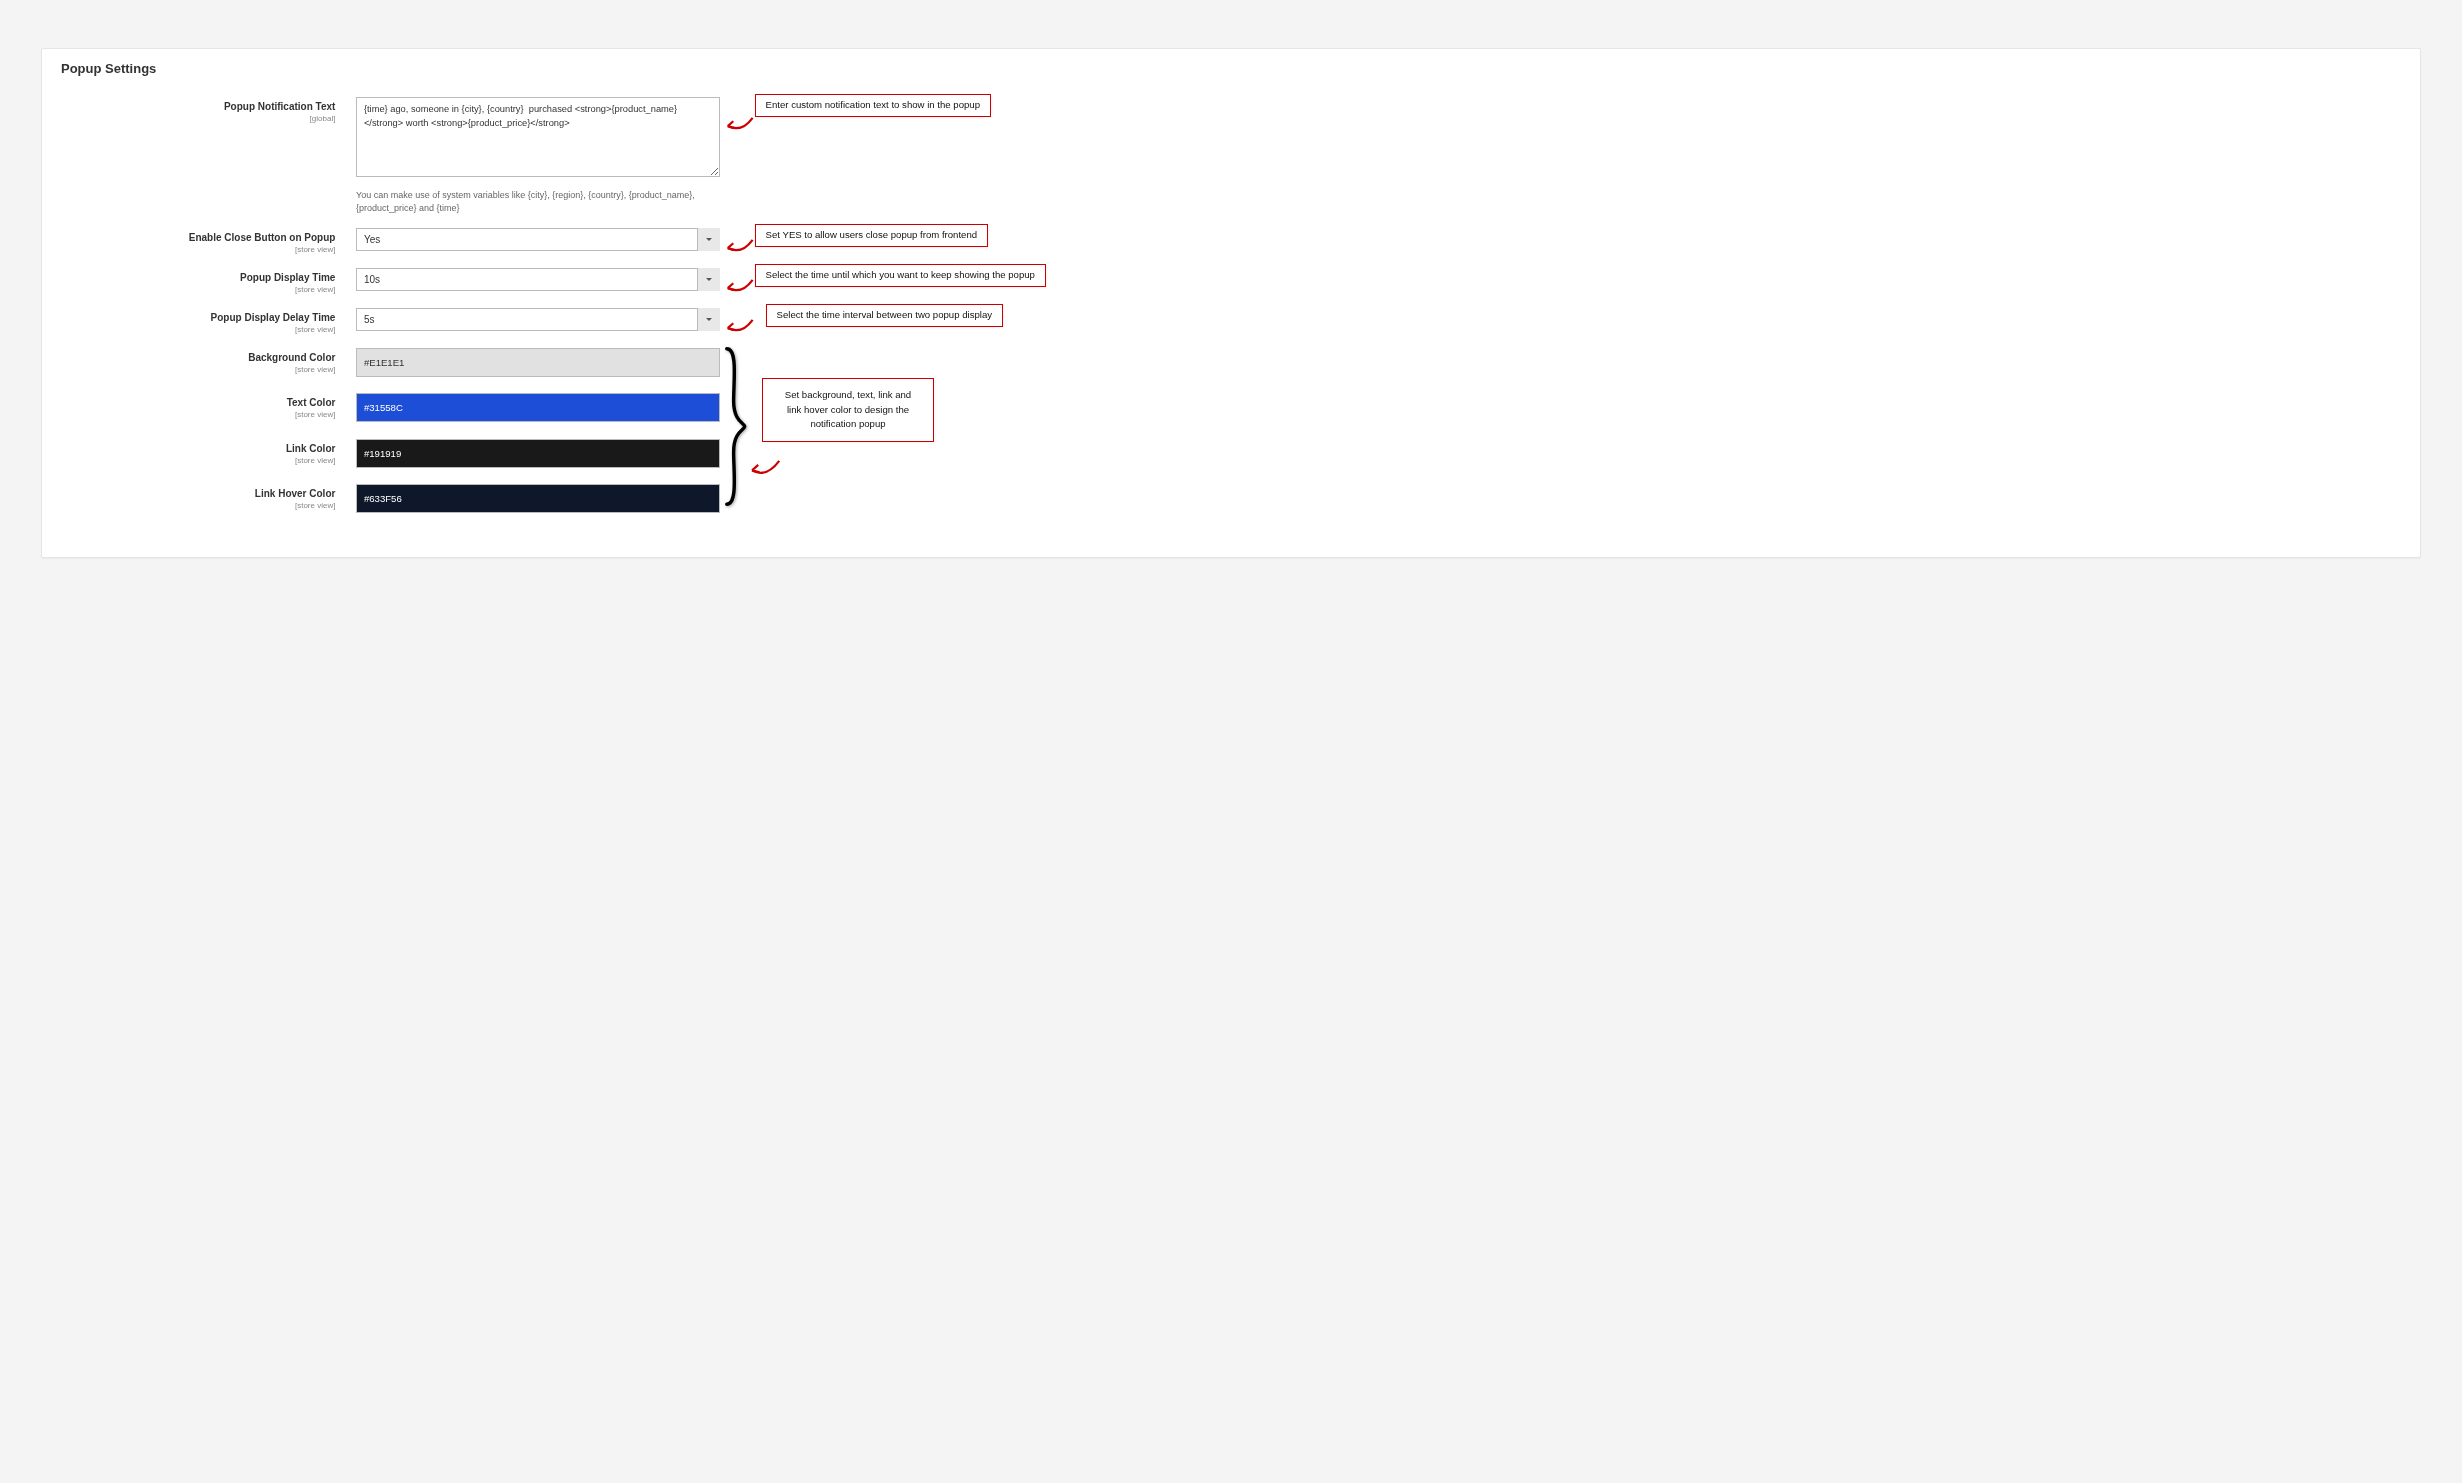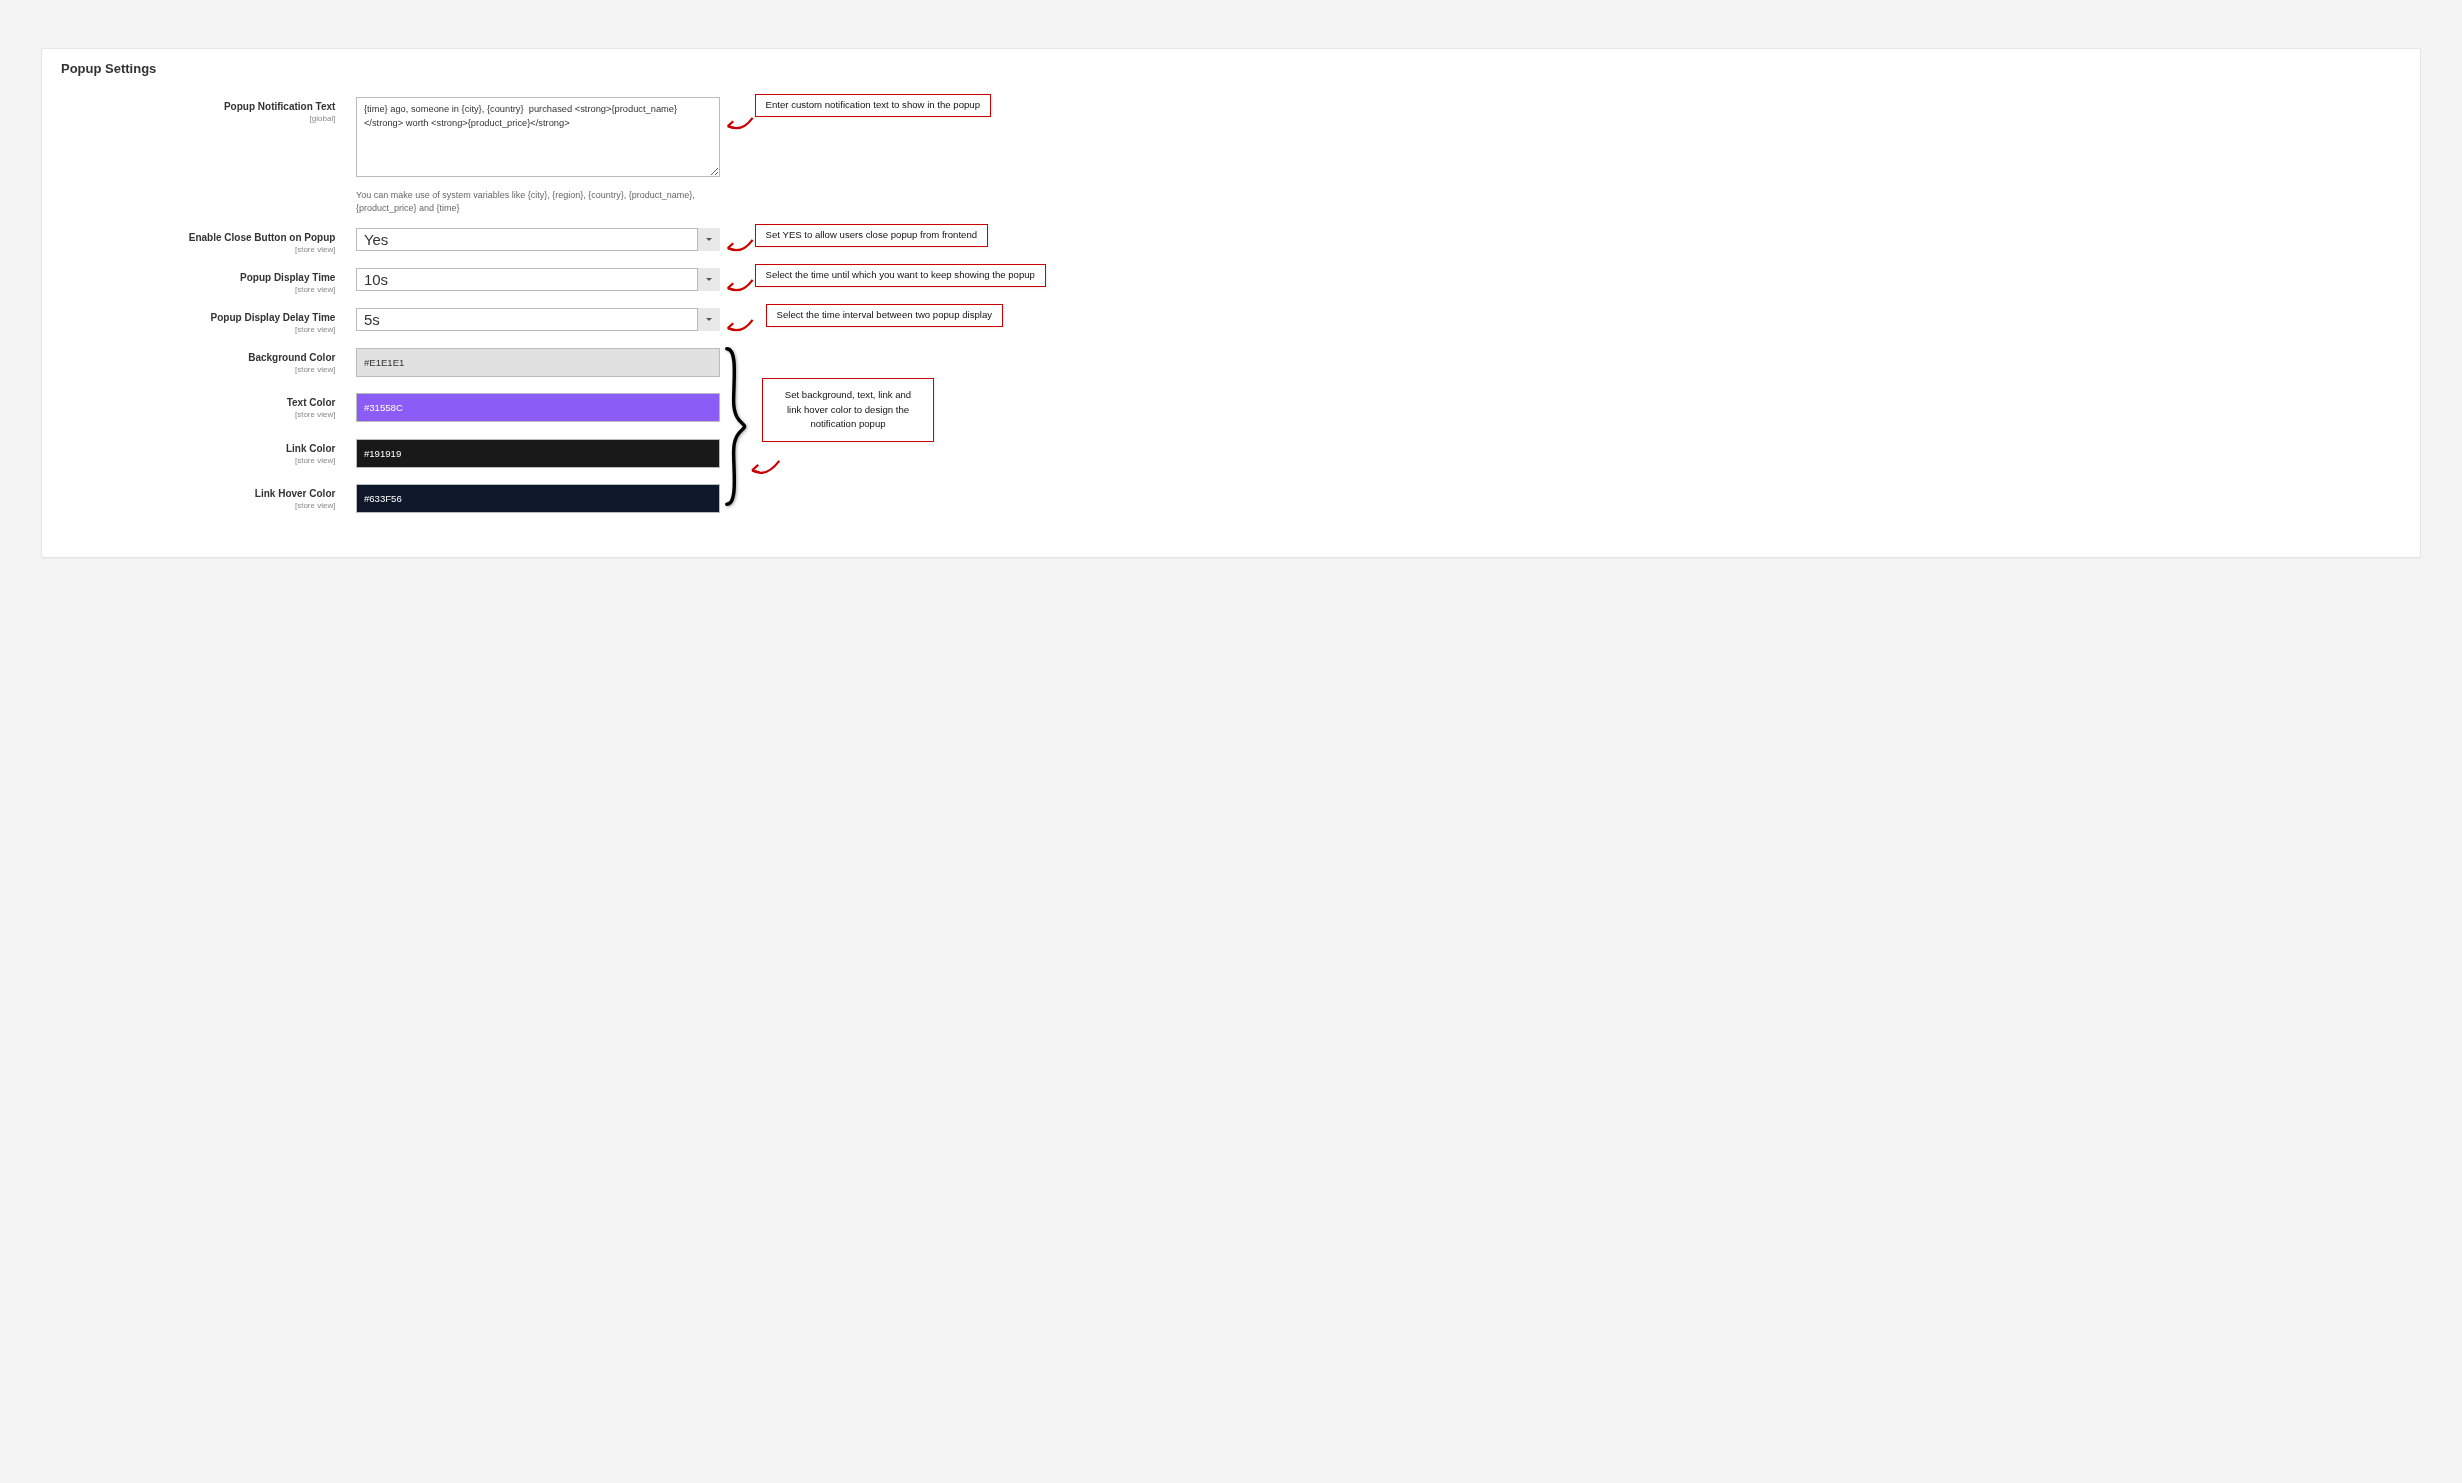--- a/index.html
+++ b/index.html
@@ -78,21 +78,21 @@
   .select-wrap {
     position: relative;
     width: 100%;
   }
   .select-wrap .sel {
     width: 100%;
     height: 23px;
     border: 0.7px solid #bbb;
     background: #fff;
     padding: 4.1px 27.5px 4.1px 6.9px;
-    font-size: 15px;
+    font-size: 10px;
     color: #333;
     display: flex;
     align-items: center;
   }
   .select-wrap .sel-btn {
     position: absolute;
     right: 0; top: 0;
     width: 23px;
     height: 23px;
     border-left: 0.7px solid #bbb;
@@ -112,21 +112,21 @@
     width: 100%;
     height: 29px;
     border: 0.7px solid #bbb;
     color: #fff;
     padding: 0 6.9px;
     font-size: 9.6px;
     display: flex;
     align-items: center;
   }
   .color-bg    { background: #E1E1E1; color: #333; }
-  .color-text  { background: #8b5cf6; }
+  .color-text  { background: #1d4ed8; }
   .color-link  { background: #191919; }
   .color-hover { background: #0f172a; }
 
   .callout {
     position: absolute;
     border: 1.7px solid #cc0000;
     background: #fff;
     color: #111;
     font-size: 9.6px;
     text-align: center;

